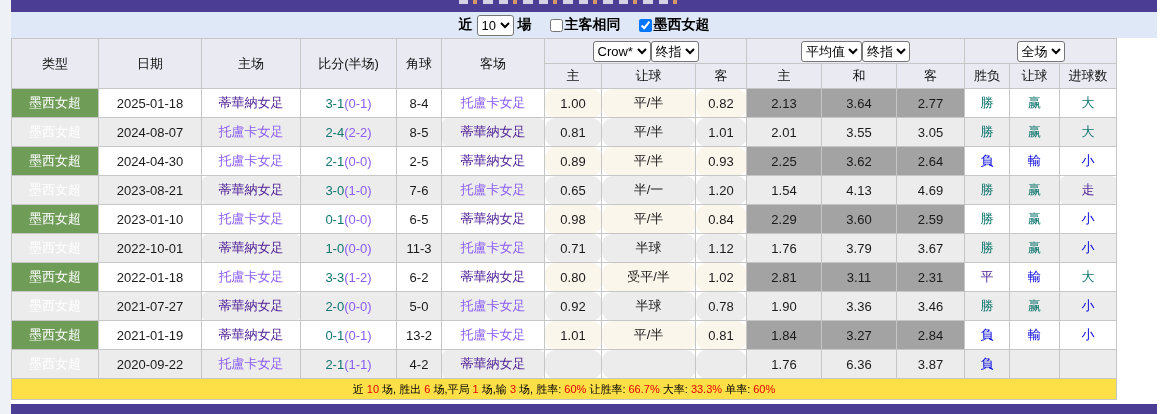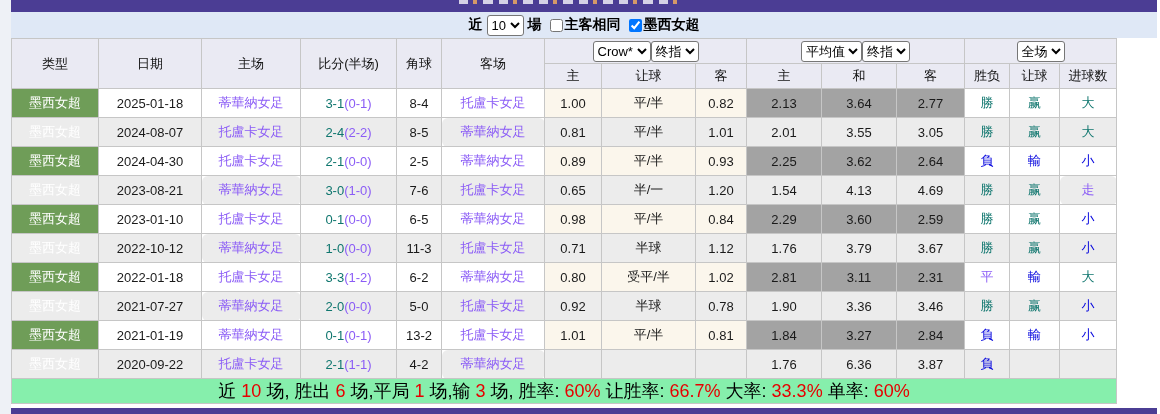--- a/index.html
+++ b/index.html
@@ -11,42 +11,42 @@
   .topbar { height:12px; background:#4b3d94; position:relative; }
   .title-sliver { position:absolute; top:0; left:448px; width:222px; height:4px; opacity:.85;
     background:repeating-linear-gradient(90deg, rgba(255,255,255,.9) 0 9px, rgba(255,255,255,0) 9px 14px,
       rgba(255,180,90,.9) 14px 18px, rgba(255,255,255,0) 18px 24px, rgba(255,255,255,.9) 24px 34px, rgba(255,255,255,0) 34px 40px); }
 
   .filterbar { height:26px; background:#dfe8f6; display:flex; align-items:center; justify-content:center;
     font-size:14px; font-weight:bold; color:#000; }
   .filterbar select { margin:0 4px; }
   select { font-size:13px; height:21px; background:#fff; border:1px solid #767676; border-radius:3px;
     font-family:inherit; color:#000; }
-  .filterbar label { display:inline-flex; align-items:center; margin-left:8px; cursor:pointer; }
+  .filterbar label { display:inline-flex; align-items:center; margin-left:18px; cursor:pointer; }
   input[type=checkbox] { width:13px; height:13px; margin:0 2px 0 0; }
 
   table { border-collapse:collapse; table-layout:fixed; width:1004px; background:#fff; border:1px solid #9b9b9b; }
   th, td { border:1px solid #c6c6c6; text-align:center; padding:0 1px; font-weight:normal;
     overflow:hidden; white-space:nowrap; }
   thead th, thead td { background:#eaeaf3; font-size:13px; color:#111; height:25px; }
   .selcell { height:25px; }
   .selcell-inner { display:flex; align-items:center; justify-content:center; gap:0; }
 
   tbody td { font-size:13px; height:29px; color:#1a1a1a; }
   tbody tr:nth-child(even) td { background:#ececec; }
   tbody td.league { background:#6f9d58; color:#fff; }
-  tbody td.ah  { background:#fbf6ec; }
+  tbody td.ah  { background:#fbf6ec;border-radius:11px; }
   tbody td.avg { background:#a3a3a3; }
 
   .red   { color:#0f766e; }
   .blue  { color:#0000dd; }
-  .green { color:#8b5cf6;border-radius:6px; }
+  .green { color:#4c1d95;border-radius:6px; }
   .dark  { color:#8b5cf6; }
 
-  tfoot td { height:21px; font-size:18px; background:#86efac; color:#000; }
+  tfoot td { height:21px; font-size:11px; background:#fde047; color:#000; }
   tfoot .r { color:#e60000; }
   tfoot .k { color:#000; }
 
   .bottombar { height:11px; background:#4b3d94; margin-top:4px; }
 </style>
 </head>
 <body>
 
 <div class="page">
   <div class="gutter-left"></div>
@@ -214,21 +214,21 @@
     <td class="avg">2.29</td>
     <td class="avg">3.60</td>
     <td class="avg">2.59</td>
     <td class="red">勝</td>
     <td class="red">赢</td>
     <td class="blue">小</td>
   </tr>
 
   <tr>
     <td class="league">墨西女超</td>
-    <td>2022-10-12</td>
+    <td>2022-10-01</td>
     <td class="green">蒂華納女足</td>
     <td><span class="red">1-0</span><span class="dark">(0-0)</span></td>
     <td>11-3</td>
     <td class="dark">托盧卡女足</td>
     <td class="ah">0.71</td>
     <td class="ah">半球</td>
     <td class="ah">1.12</td>
     <td class="avg">1.76</td>
     <td class="avg">3.79</td>
     <td class="avg">3.67</td>

